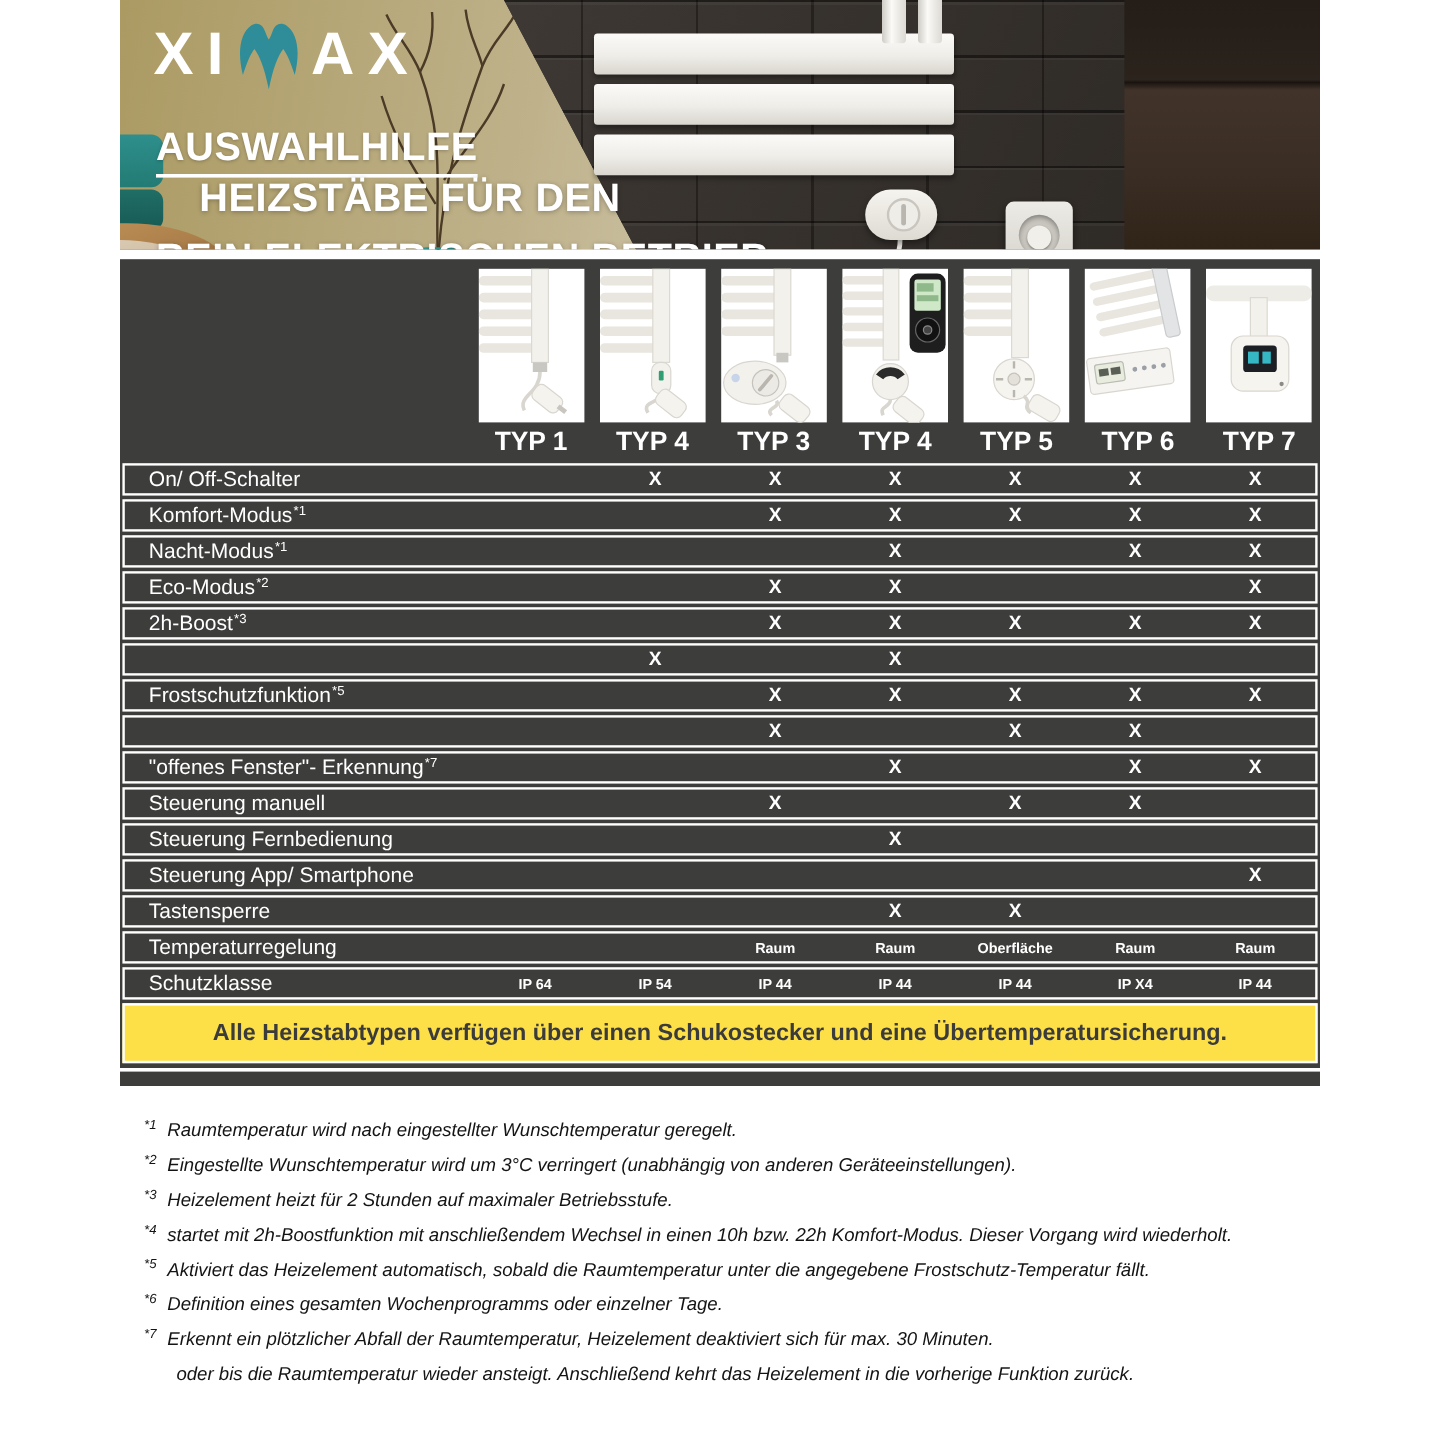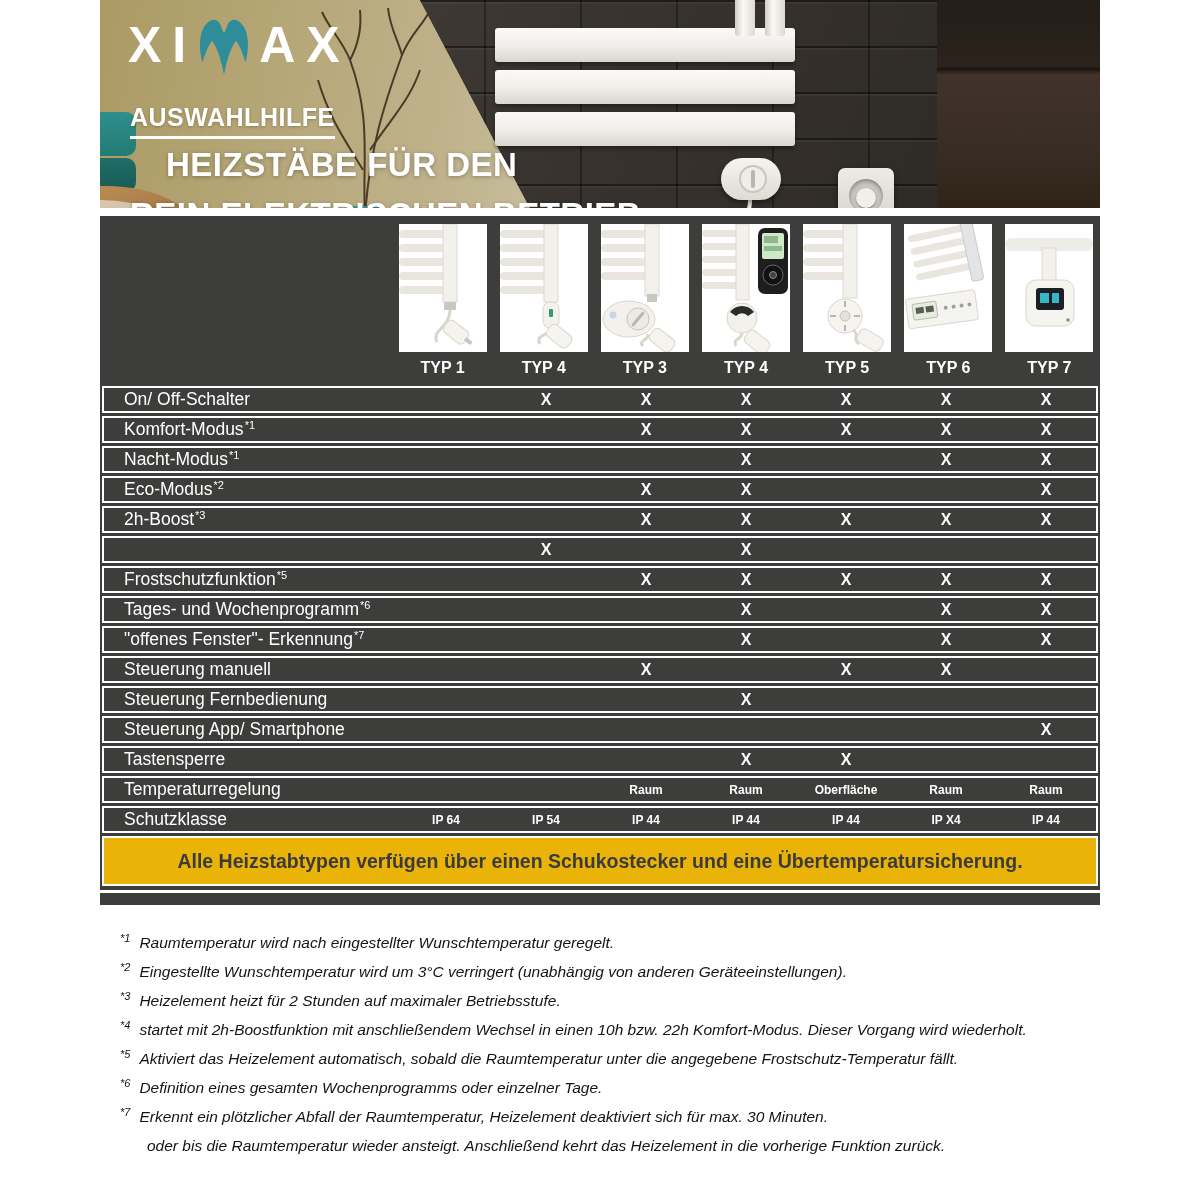--- a/index.html
+++ b/index.html
@@ -56,41 +56,41 @@
   .socket { position:absolute; left:738px; top:168px; width:56px; height:56px;
     background:linear-gradient(180deg,#edebe6,#d6d3cc); border-radius:7px; box-shadow:0 3px 6px rgba(0,0,0,.45); }
   .socket-hole { position:absolute; left:11px; top:11px; width:34px; height:34px; border-radius:50%;
     background:#c9c6bf; box-shadow:inset 0 2px 4px rgba(0,0,0,.35); }
   .socket-plug { position:absolute; left:18px; top:20px; width:20px; height:20px; border-radius:50%; background:#f1efe9; box-shadow:0 1px 2px rgba(0,0,0,.4); }
   .hero-cables { position:absolute; inset:0; }
 
   .logo { position:absolute; left:28px; top:12px; display:flex; align-items:center;
     color:#fff; font-size:50px; font-weight:600; letter-spacing:11px; line-height:1; }
   .logo svg { margin:0 4px 0 -4px; }
-  .hero-subtitle { position:absolute; left:30px; top:103px; color:#fff; font-size:25px; font-weight:700;
+  .hero-subtitle { position:absolute; left:30px; top:103px; color:#fff; font-size:33px; font-weight:700;
     letter-spacing:.5px; border-bottom:3px solid #fff; padding-bottom:4px; text-shadow:0 1px 3px rgba(0,0,0,.25); }
   .hero-title1 { position:absolute; left:30px; top:146px; color:#fff; font-size:33px; font-weight:700; letter-spacing:.5px; text-shadow:0 1px 4px rgba(0,0,0,.3);margin-left:36px; }
   .hero-title2 { position:absolute; left:30px; top:196px; color:#fff; font-size:33px; font-weight:700; letter-spacing:.5px; text-shadow:0 1px 4px rgba(0,0,0,.3); }
 
   
   .gap { height:8px; background:#fff; }
   .panel { background:#3d3d3c; padding-top:8px; }
   .grid { display:grid; grid-template-columns:292px repeat(7,1fr); }
   .img-row .pcell { display:flex; justify-content:center; }
   .pbox { width:88px; height:128px; background:#fff; }
   .typ-row { height:34px; }
-  .typ-label { color:#fff; font-weight:700; font-size:16px; text-align:center; line-height:32px; }
+  .typ-label { color:#fff; font-weight:700; font-size:22px; text-align:center; line-height:32px; }
 
   .trow { border:2px solid #fff; margin:0 2px 3px 2px; height:23px; align-items:center; }
   .trow .rlabel { color:#fff; font-size:17.5px; padding-left:20px; white-space:nowrap; }
   .trow .rsup { font-size:11px; position:relative; top:-6px; margin-left:1px; }
   .trow .cell { color:#fff; font-weight:700; font-size:16px; text-align:center; }
   .trow .cell.small { font-size:12px; }
 
-  .banner { margin:2px 2px 0 2px; height:46px; border:2px solid #fff; background:#eab308;
+  .banner { margin:2px 2px 0 2px; height:46px; border:2px solid #fff; background:#fde047;
     display:flex; align-items:center; justify-content:center;
     color:#3b3b3b; font-weight:700; font-size:19.5px; }
   .panel-gap { height:4px; }
   .white-line { height:3px; background:#fff; }
   .panel-end { height:12px; }
 
   
   .footnotes { padding:24px 0 0 20px; }
   .fn { font-style:italic; font-size:15.5px; color:#141414; line-height:28px; white-space:nowrap; }
   .fn-sup { font-size:11px; position:relative; top:-6px; margin-right:9px; }
@@ -392,21 +392,20 @@
       <div class="cell"></div>
       <div class="cell"></div>
       <div class="cell">X</div>
       <div class="cell">X</div>
       <div class="cell">X</div>
       <div class="cell">X</div>
       <div class="cell">X</div>
     </div>
 
     <div class="grid trow">
-      <div class="rlabel"><span>Tages- und Wochenprogramm</span><span class="rsup">*6</span></div>
       <div class="cell"></div>
       <div class="cell"></div>
       <div class="cell"></div>
       <div class="cell">X</div>
       <div class="cell"></div>
       <div class="cell">X</div>
       <div class="cell">X</div>
     </div>
 
     <div class="grid trow">

